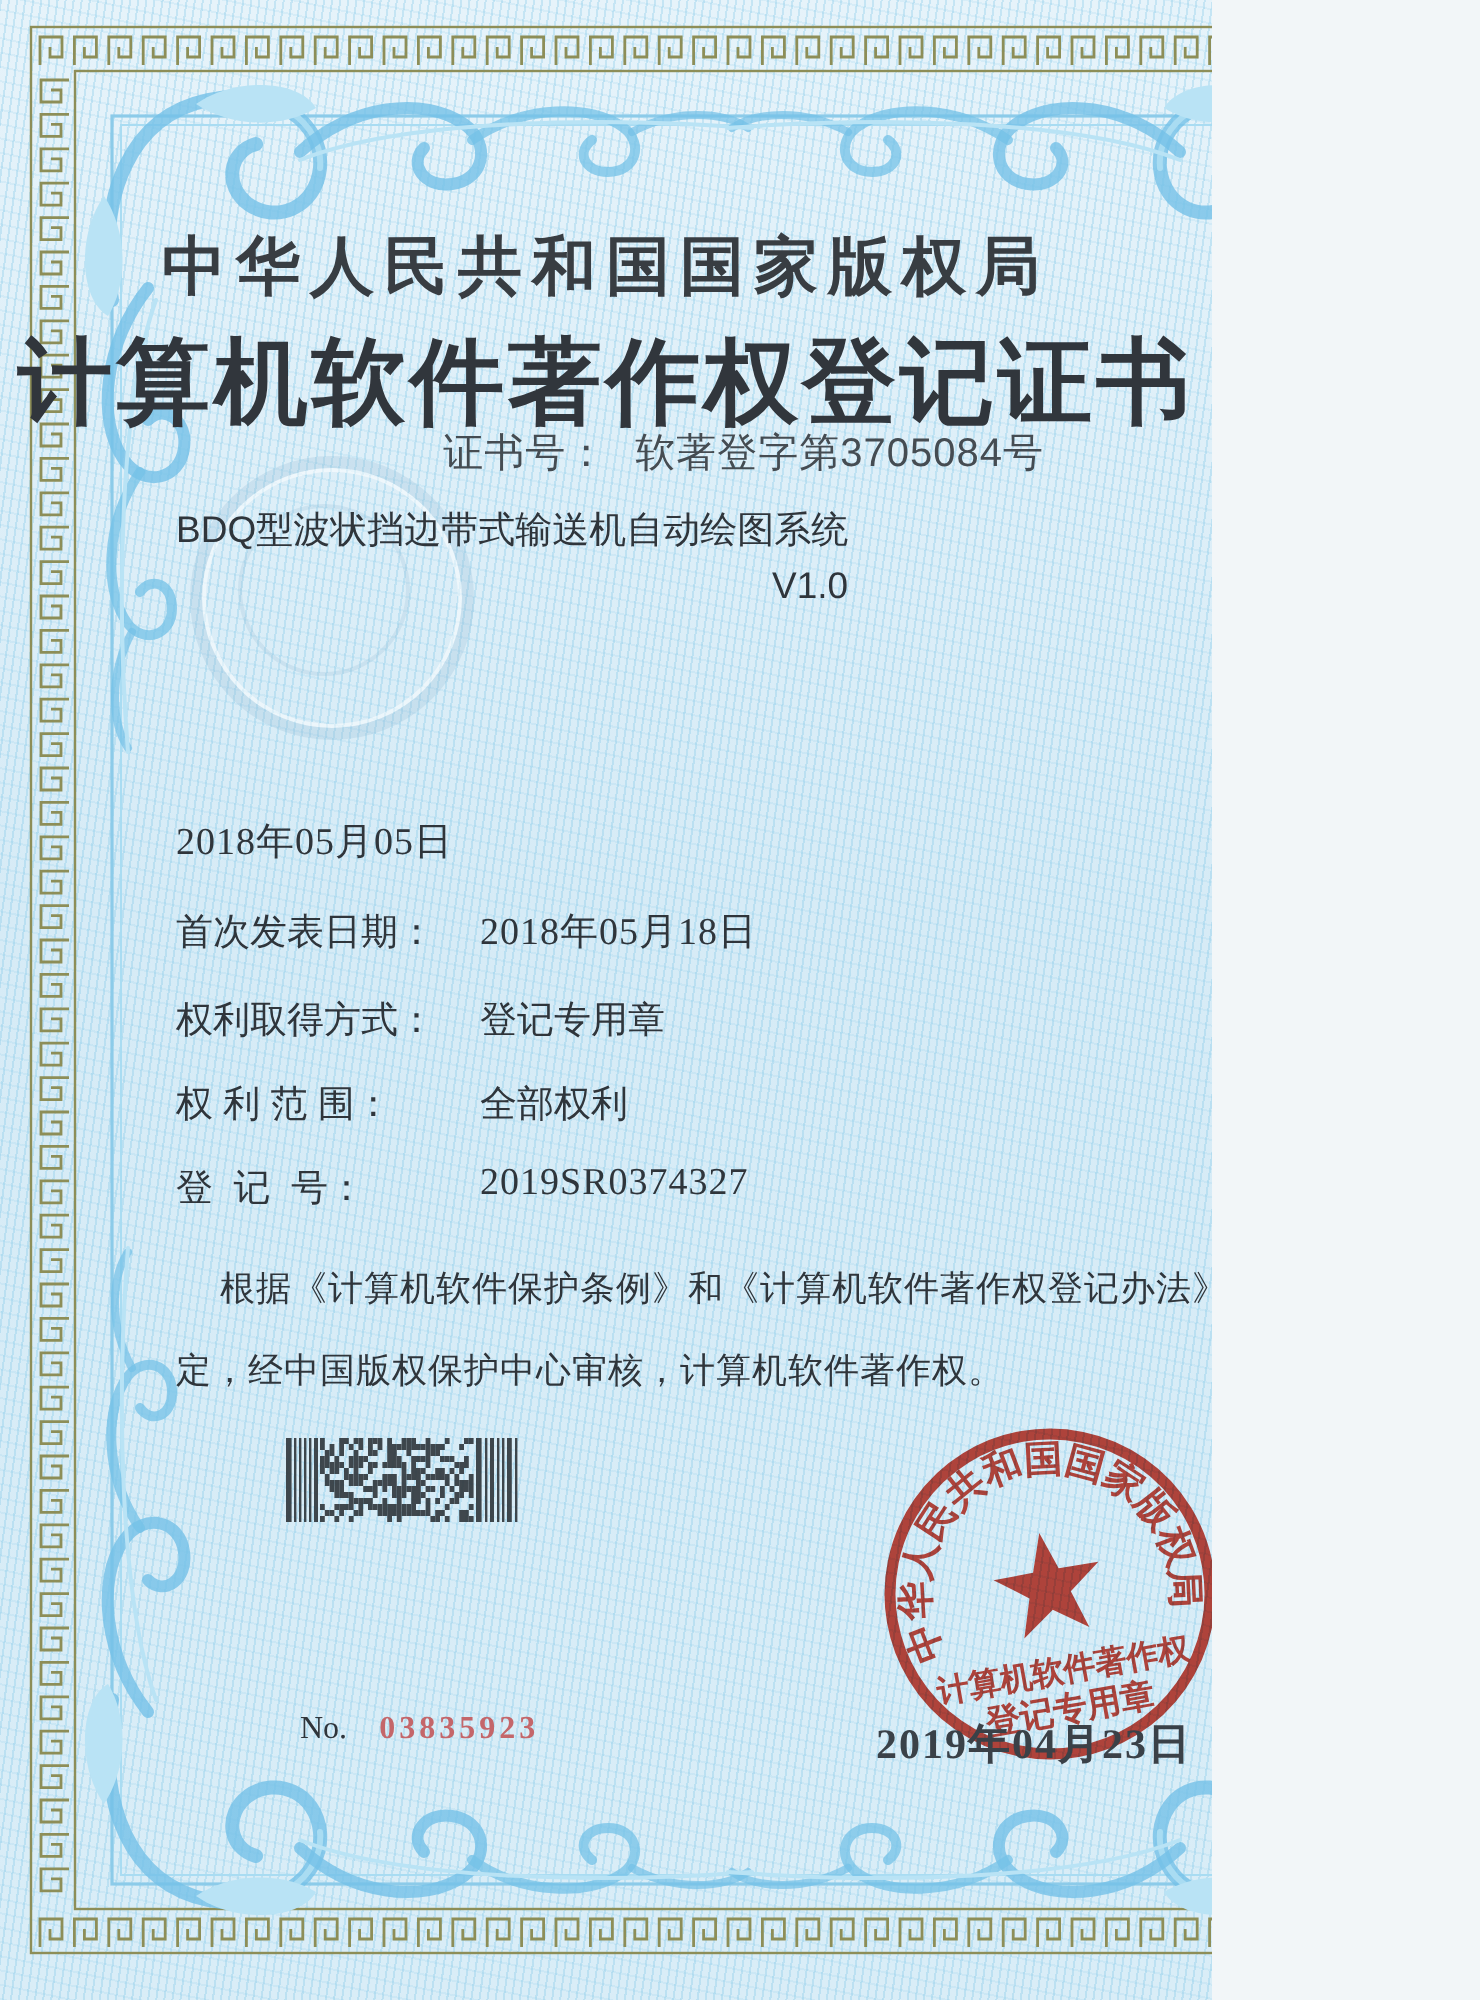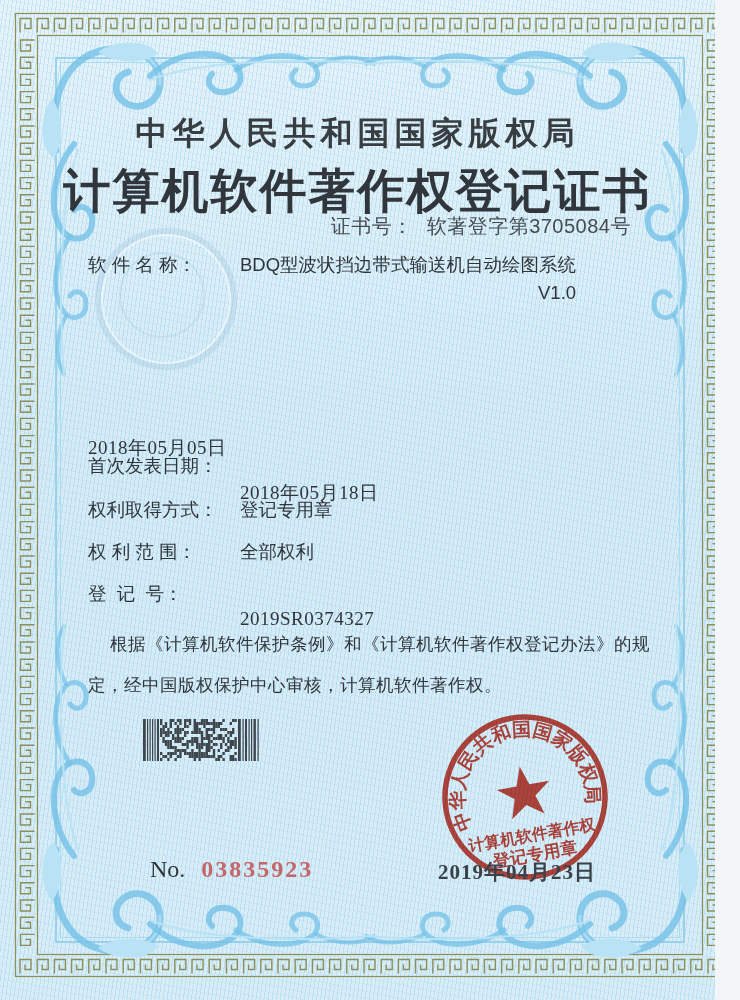--- a/index.html
+++ b/index.html
@@ -1,17 +1,17 @@
 <!DOCTYPE html>
 <html><head>
 <meta charset="utf-8">
 <style>
   html,body{margin:0;padding:0;background:#f2f6f8;}
   #page{
-    position:relative;width:715px;height:1000px;overflow:hidden;
+    position:relative;width:606px;height:1000px;overflow:hidden;
     background-color:#daedf7;
     background-image:
       repeating-linear-gradient(98deg, rgba(120,196,230,.30) 0 1px, rgba(255,255,255,0) 1px 4px),
       repeating-linear-gradient(12deg, rgba(120,196,230,.14) 0 1px, rgba(255,255,255,0) 1px 7px),
       linear-gradient(180deg,#e6f3fa 0%,#d6ebf6 45%,#d9edf7 100%);
     font-family:"Liberation Sans","DejaVu Sans",sans-serif;
     color:#343b42;
   }
   .abs{position:absolute;}
   svg{display:block;}
@@ -27,39 +27,39 @@
     font-size:47px;font-weight:800;letter-spacing:2px;color:#31363c;
   }
   .certno{
     right:84px;top:213px;font-size:20px;color:#454c52;letter-spacing:.5px;
   }
   .certno .lab{margin-right:14px;}
   
   .row{left:88px;display:flex;align-items:flex-start;font-size:18.5px;font-weight:500;}
   .row .lab{flex:0 0 152px;color:#2f353b;white-space:pre;}
   .row .val{color:#2f353b;text-align:right;}
-  .val-serif{font-family:"Liberation Serif","DejaVu Serif",serif;font-size:19px;letter-spacing:.5px;margin-top:27px;}
+  .val-serif{font-family:"Liberation Serif","DejaVu Serif",serif;font-size:19px;letter-spacing:.5px;}
   .val2{display:block;margin-top:5px;}
   
   .statement{
     left:88px;top:624px;width:580px;font-size:17.5px;line-height:41px;
     text-indent:22px;letter-spacing:.5px;color:#2f353b;
   }
   
   .barcode{left:143px;top:719px;width:118px;height:42px;opacity:.88;}
   
   .seal{left:425px;top:697px;width:200px;height:200px;transform:rotate(-10deg);
         mix-blend-mode:multiply;opacity:.93;}
   .seal text{font-family:"Liberation Sans","DejaVu Sans",sans-serif;font-weight:700;}
   .seal-date{
     left:438px;top:858px;font-family:"Liberation Serif","DejaVu Serif",serif;
     font-size:21px;letter-spacing:1px;color:#3a4148;z-index:6;font-weight:600;text-align:center;
   }
   
-  .serial{left:150px;top:856px;font-family:"Liberation Serif","DejaVu Serif",serif;font-size:24px;color:#2f353b;display:flex;gap:16px;}
+  .serial{left:150px;top:856px;font-family:"Liberation Serif","DejaVu Serif",serif;font-size:16px;color:#2f353b;display:flex;gap:16px;}
   .serial .num{color:#c4666a;letter-spacing:2px;font-weight:600;}
   
   .emboss{left:95px;top:228px;width:130px;height:130px;border-radius:50%;
           border:6px solid rgba(150,190,215,.28);box-shadow:inset 0 0 0 2px rgba(255,255,255,.5);}
   .emboss .inner{position:absolute;left:18px;top:18px;width:82px;height:82px;border-radius:50%;
           border:2px solid rgba(150,190,215,.25);}
   .frame-svg{left:0;top:0;z-index:2;pointer-events:none;}
   .content-z{z-index:3;}
 </style>
 </head>
@@ -294,21 +294,20 @@
       <div class="inner"></div>
     </div>
 
   <div class="abs issuer content-z">中华人民共和国国家版权局</div>
   <div class="abs cert-title content-z">计算机软件著作权登记证书</div>
   <div class="abs certno content-z">
     <span class="lab">证书号：</span><span>软著登字第3705084号</span>
   </div>
 
   <div class="abs row content-z" style="top:252px">
-    <span class="lab">软 件 名 称：</span>
     <span class="val" style="max-width:430px">
       <span>BDQ型波状挡边带式输送机自动绘图系统</span>
       <span class="val2">V1.0</span>
     </span>
   </div>
   <div class="abs row content-z" style="top:408px">
     <span class="val val-serif">2018年05月05日</span>
   </div>
   <div class="abs row content-z" style="top:453px">
     <span class="lab">首次发表日期：</span>

